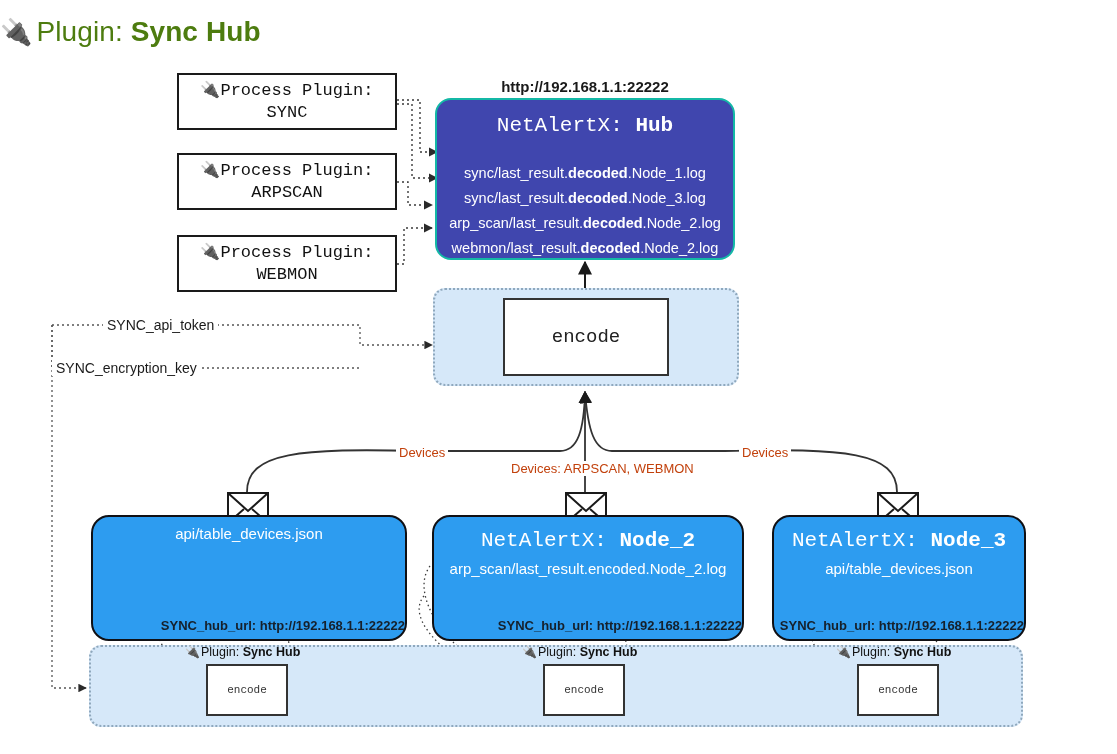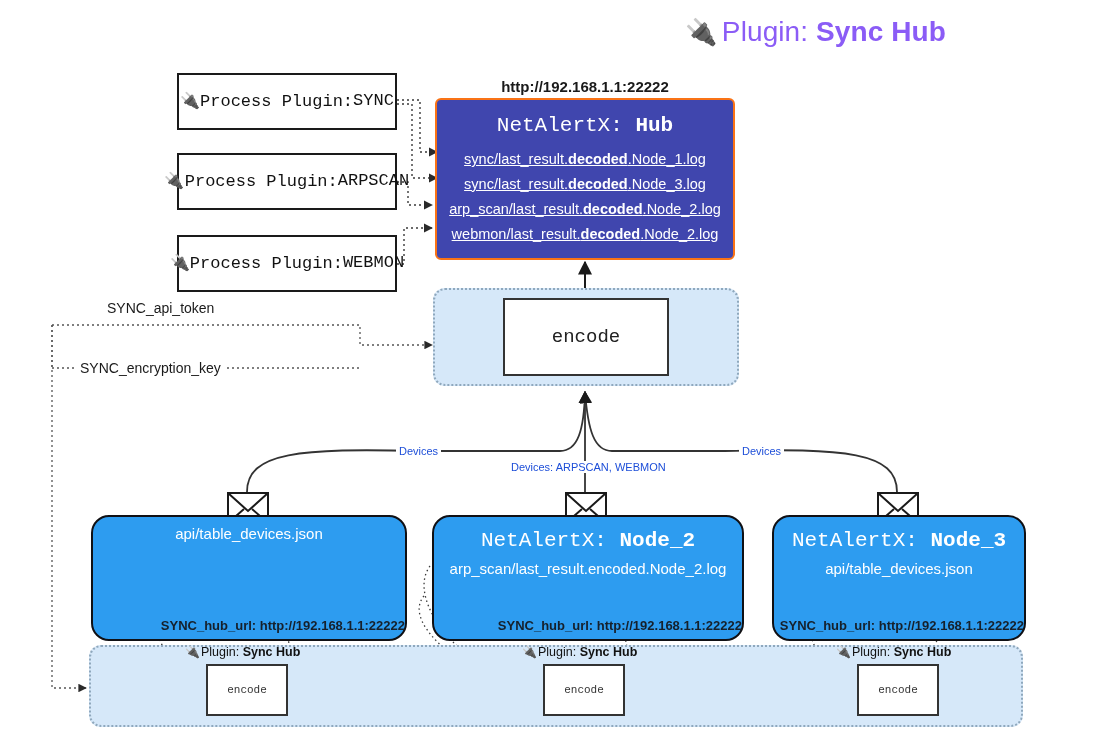--- a/index.html
+++ b/index.html
@@ -28,38 +28,38 @@
     height: 754px;
     pointer-events: none;
   }
   .node { position: absolute; box-sizing: border-box; }
 
   
   #title {
     position: absolute;
     left: 0; top: 16px;
     width: 946px;
-    text-align: right;
+    text-align: left;
     font-size: 28px;
-    color: #8b5cf6;
+    color: #4d7c0f;
     letter-spacing: 0.1px;
     white-space: nowrap;
   }
   #title .plug { font-size: 26px; margin-right: 4px; }
   #title .bold { font-weight: bold; }
 
   
   .procbox {
     border: 2px solid #1a1a1a;
     background: #ffffff;
     font-family: "Liberation Mono", "DejaVu Sans Mono", monospace;
     font-size: 17px;
     color: #111111;
     display: flex;
-    flex-direction: row;
+    flex-direction: column;
     align-items: center;
     justify-content: center;
     line-height: 1.32;
     text-align: center;
   }
   .procbox .l1 { white-space: nowrap; }
   .procbox .l1 .plug {
     font-family: "DejaVu Sans", sans-serif;
     font-size: 16px;
   }
@@ -69,36 +69,35 @@
   #hub-url {
     position: absolute;
     text-align: center;
     font-size: 15px;
     font-weight: bold;
     color: #1a1a1a;
     white-space: nowrap;
   }
   #hub {
     background: #4046ae;
-    border: 2px solid #f97316;
-    border-radius: 6px;
+    border: 2px solid #14b8a6;
+    border-radius: 16px;
     color: #ffffff;
   }
   #hub .hub-title {
     font-family: "Liberation Mono", "DejaVu Sans Mono", monospace;
     font-size: 21px;
     text-align: center;
     margin-top: 14px;
     white-space: nowrap;
   }
   #hub .hub-title b { font-weight: bold; }
   #hub .hub-lines {
-    margin-top: 10px;
+    margin-top: 24px;
     padding: 0 10px;
-    text-decoration: underline;
   }
   #hub .hub-line {
     font-size: 14.5px;
     color: #ffffff;
     line-height: 1.72;
     white-space: nowrap;
     text-align: center;
   }
   #hub .hub-line b { font-weight: bold; }
 
@@ -176,22 +175,22 @@
     color: #111111;
     white-space: nowrap;
     text-align: center;
   }
   .encode-cap b { font-weight: bold; }
   .encode-cap .plug { font-size: 12px; margin-right: 1px; }
 
   
   .edge-label {
     position: absolute;
-    font-size: 11px;
-    color: #1d4ed8;
+    font-size: 13px;
+    color: #c2410c;
     background: #ffffff;
     padding: 0 3px;
     white-space: nowrap;
   }
   .token-label {
     position: absolute;
     font-size: 14px;
     color: #1a1a1a;
     background: #ffffff;
     padding: 0 4px;
@@ -285,22 +284,22 @@
       <div class="hub-line"><span>arp_scan/last_result.</span><b>decoded</b><span>.Node_2.log</span></div>
       <div class="hub-line"><span>webmon/last_result.</span><b>decoded</b><span>.Node_2.log</span></div>
     </div>
   </div>
 
   <div class="node" id="decode-group" style="left:433px; top:288px; width:306px; height:98px;"></div>
   <div class="node" id="decode-box" style="left:503px; top:298px; width:166px; height:78px;">
     <span>encode</span>
   </div>
 
-  <div class="token-label" style="left:103px; top:300px;">SYNC_api_token</div>
-  <div class="token-label" style="left:76px; top:360px;">SYNC_encryption_key</div>
+  <div class="token-label" style="left:103px; top:317px;">SYNC_api_token</div>
+  <div class="token-label" style="left:52px; top:360px;">SYNC_encryption_key</div>
 
   <div class="edge-label" style="left:396px; top:445px;">Devices</div>
   <div class="edge-label" style="left:739px; top:445px;">Devices</div>
   <div class="edge-label" style="left:508px; top:461px;">Devices: ARPSCAN, WEBMON</div>
 
   <svg class="layer" id="mail-layer" viewBox="0 0 1117 754">
     <g stroke="#1a1a1a" stroke-width="2" fill="#ffffff">
       <rect x="228" y="493" width="40" height="30"></rect>
       <path d="M 228 493 L 248 511 L 268 493" fill="none"></path>
       <path d="M 228 523 L 244 509 M 268 523 L 252 509" fill="none"></path>

